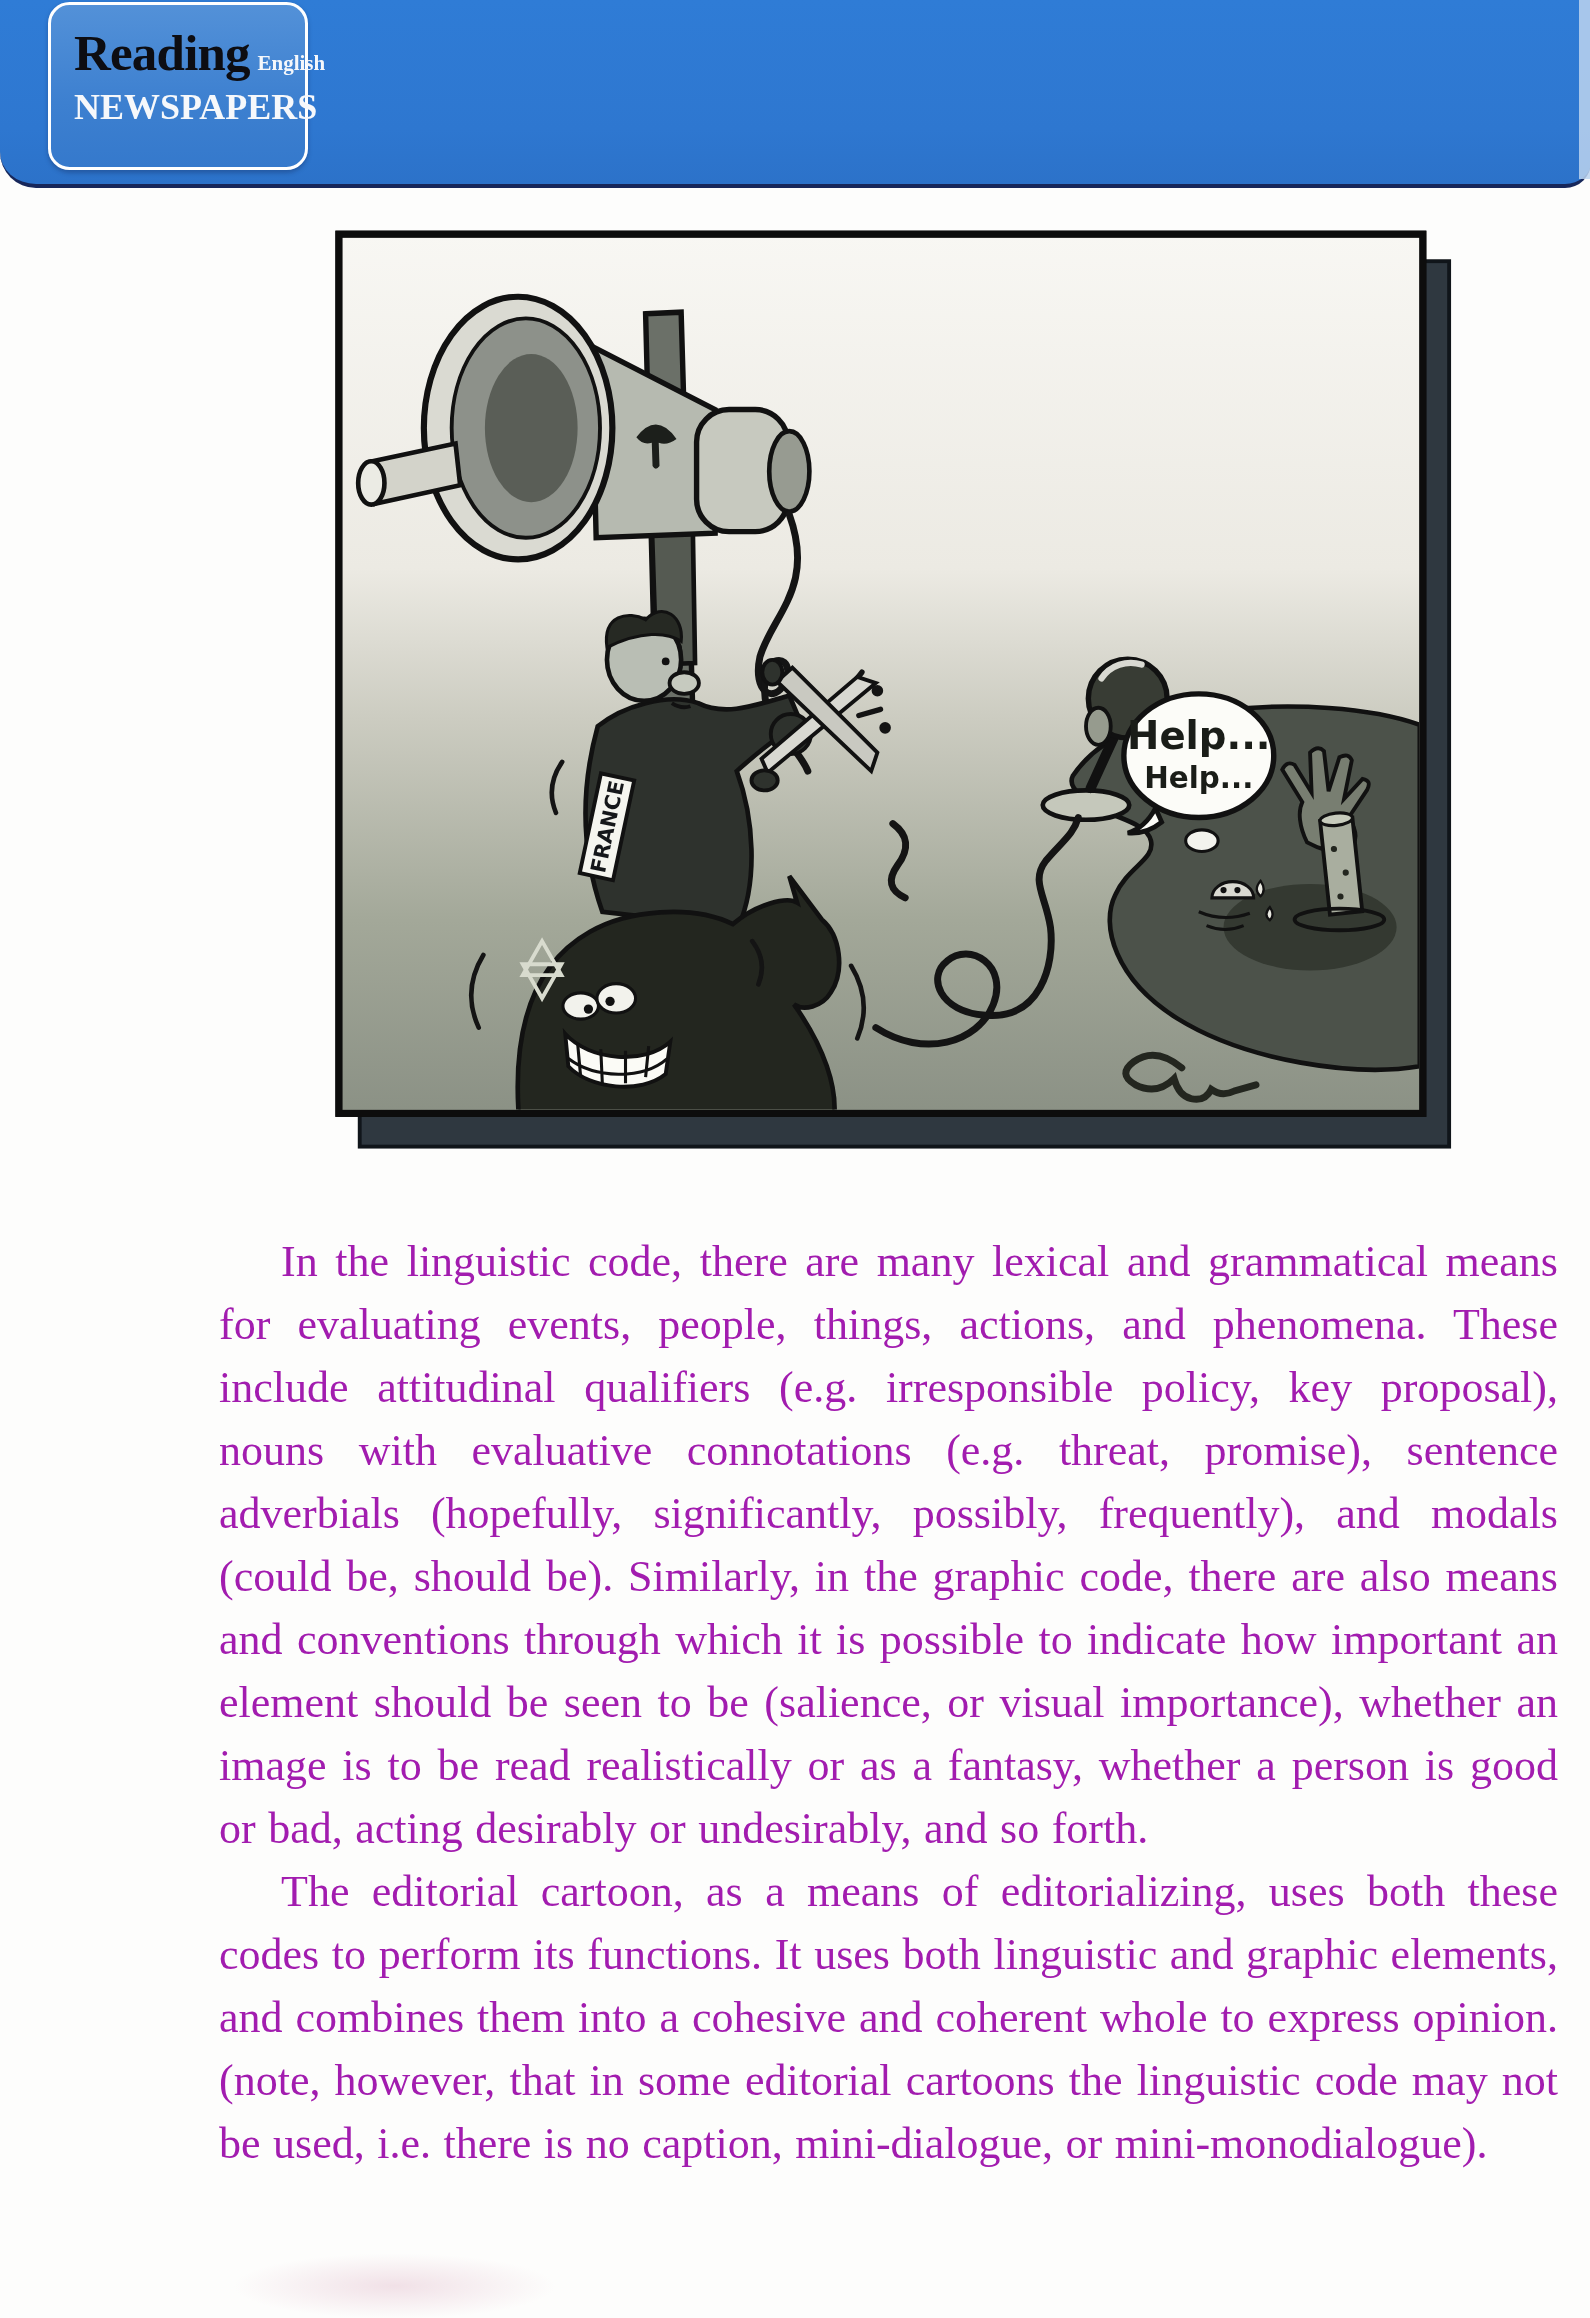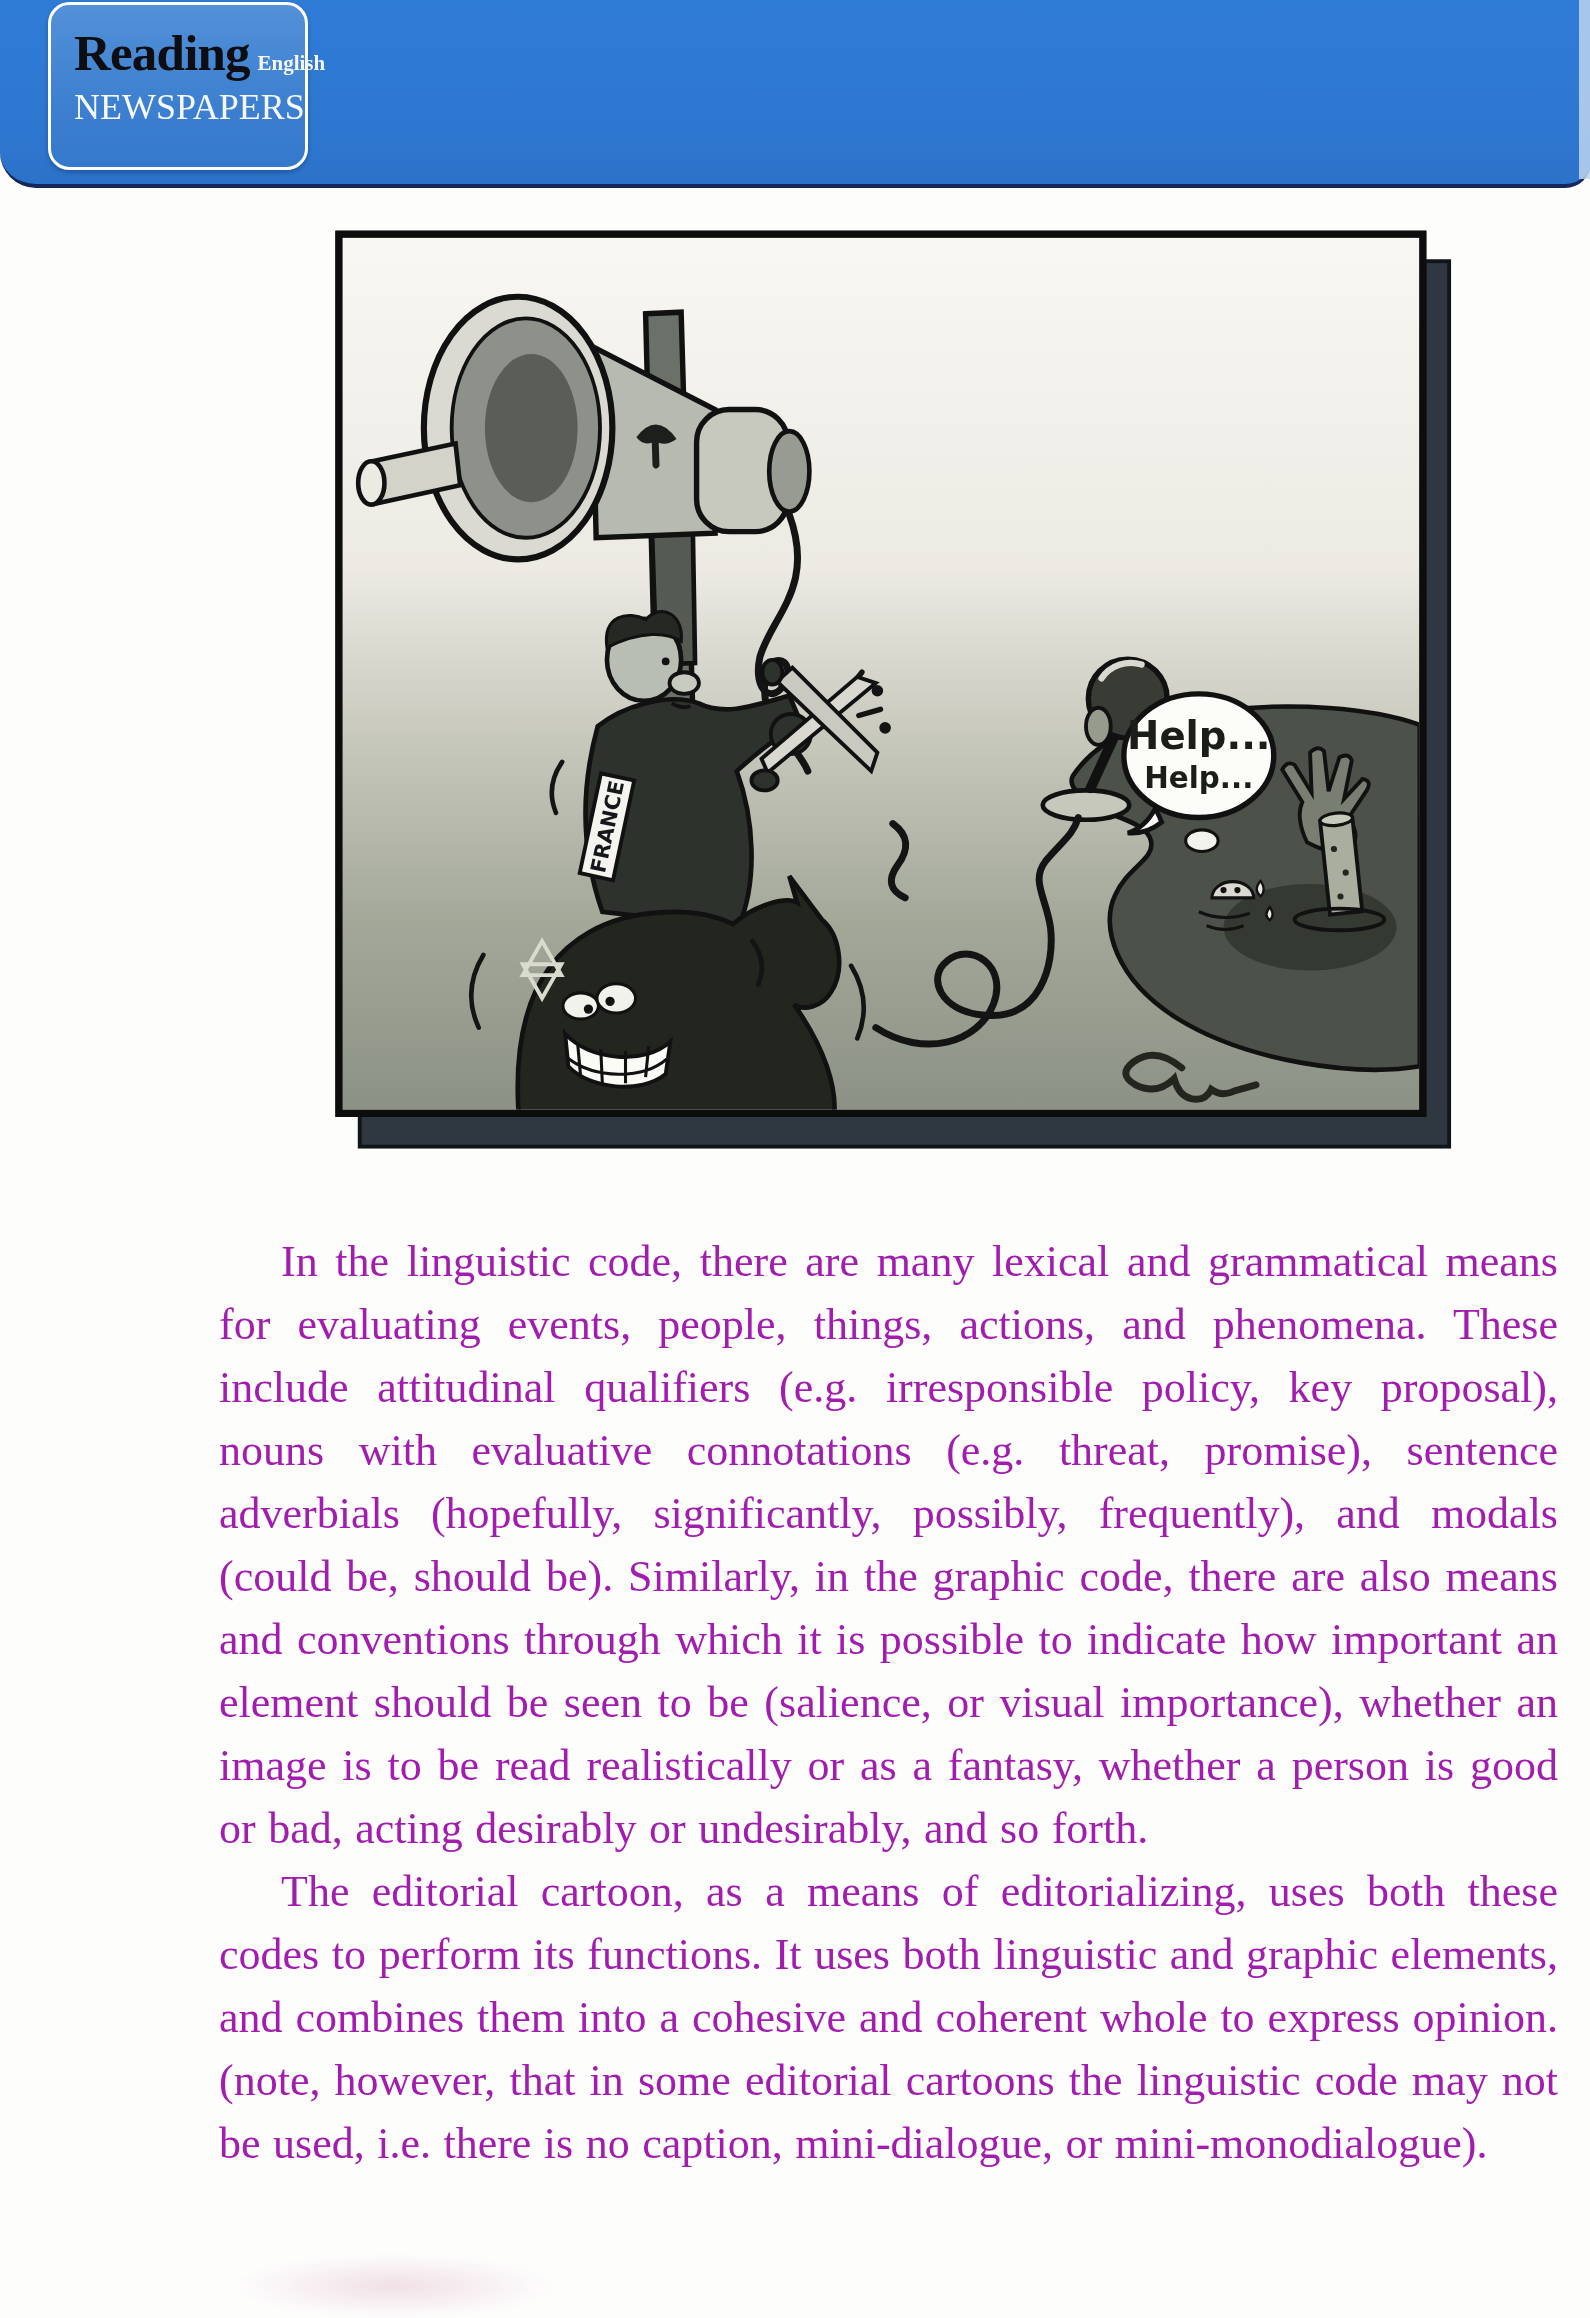--- a/index.html
+++ b/index.html
@@ -29,21 +29,21 @@
   }
   .badge-line1{white-space:nowrap;font-family:Liberation Serif, serif;}
   .badge-title{
     font-size:51px;font-weight:bold;color:#0d0d12;line-height:1;
     letter-spacing:-0.8px;
   }
   .badge-sub{
     font-size:21px;color:#f4f7fb;margin-left:7.7px;font-weight:bold;
   }
   .badge-caps{
-    margin-top:10.8px;font-size:36px;font-weight:normal;color:#f6f8fb;
+    margin-top:10.8px;font-size:36px;font-weight:bold;color:#f6f8fb;
     letter-spacing:0px;line-height:1;
   }
   
   .cartoon-wrap{position:absolute;left:335px;top:230px;width:1118px;height:920px;}
   
   .bodytext{
     position:absolute;left:219px;top:1230px;width:1339px;
     font-size:44px;line-height:63px;color:#a21caf;
     text-align:justify;
   }

